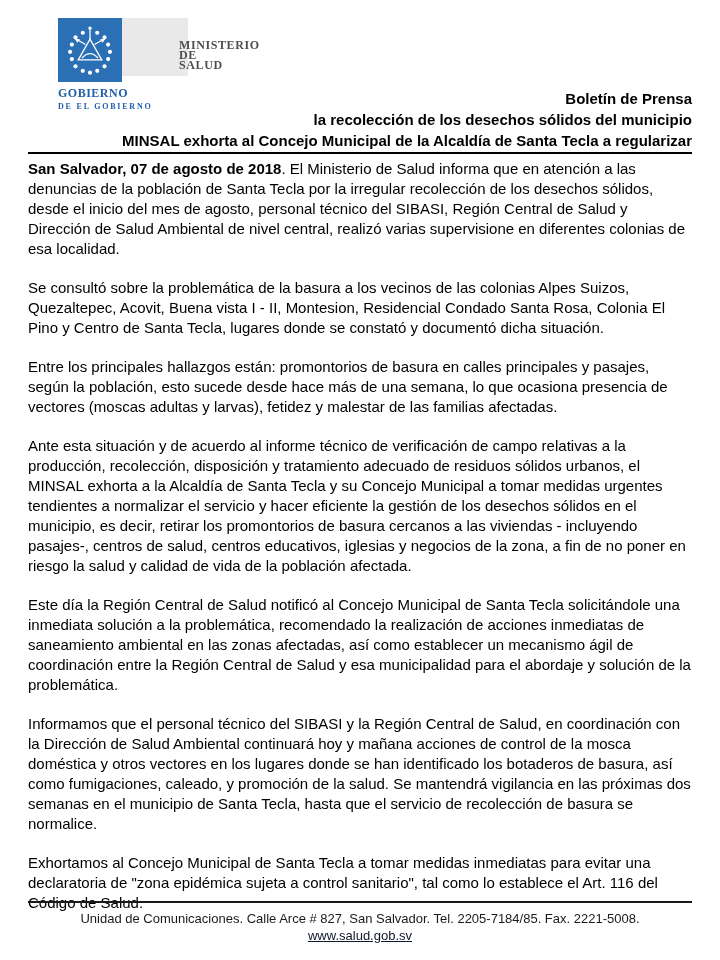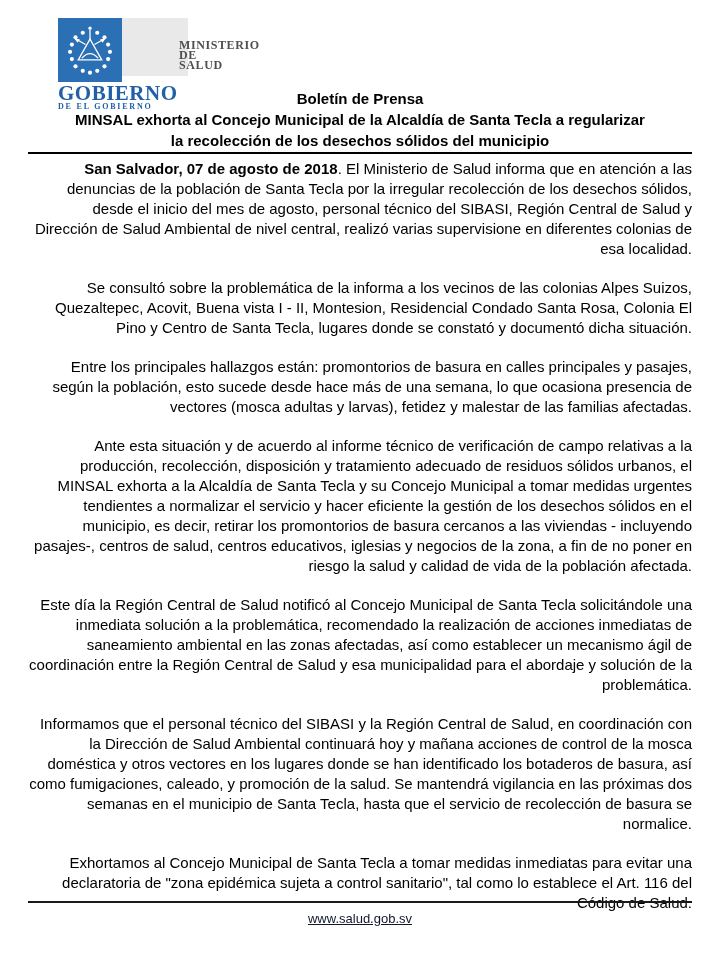--- a/index.html
+++ b/index.html
@@ -35,50 +35,50 @@
     font-size: 12px;
     line-height: 10px;
     letter-spacing: 0.6px;
     color: #4f4f4f;
     margin-left: 48px;
   }
   .gob {
     margin-top: 3px;
     font-family: "Liberation Serif", serif;
     font-weight: bold;
-    font-size: 21px;
+    font-size: 12px;
     line-height: 17px;
     letter-spacing: 0.5px;
     color: #2160a8;
   }
   .gob-sub {
     font-family: "Liberation Serif", serif;
     font-weight: bold;
     font-size: 8px;
     line-height: 10px;
     letter-spacing: 1.8px;
     color: #2160a8;
   }
   
   .titles {
     padding-top: 88px;
     margin: 0 28px;
-    text-align: center;
+    text-align: right;
     font-weight: bold;
     font-size: 15px;
     line-height: 21px;
     border-bottom: 2px solid #000000;
     padding-bottom: 1px;
   }
   
   .body-text {
     margin: 5px 28px 0 28px;
     font-size: 15px;
     line-height: 20px;
-    text-align: right;
+    text-align: left;
   }
   .body-text p { margin: 0 0 19px 0; }
   .dateline { font-weight: bold; }
   
   .footer {
     position: absolute;
     left: 28px; right: 28px;
     top: 901px;
     border-top: 2px solid #1a1a1a;
     padding-top: 7px;
@@ -138,31 +138,32 @@
         <div class="ministry-line">MINISTERIO</div>
         <div class="ministry-line">DE SALUD</div>
       </div>
     </div>
     <div class="gob">GOBIERNO</div>
     <div class="gob-sub">DE EL GOBIERNO</div>
   </div>
 
   <div class="titles">
     <div>Boletín de Prensa</div>
+    <div>la recolección de los desechos sólidos del municipio</div>
     <div>MINSAL exhorta al Concejo Municipal de la Alcaldía de Santa Tecla a regularizar</div>
-    <div>la recolección de los desechos sólidos del municipio</div>
   </div>
 
   <div class="body-text">
     <p><span class="dateline">San Salvador, 07 de agosto de 2018</span><span>. El Ministerio de Salud informa que en atención a las denuncias de la población de Santa Tecla por la irregular recolección de los desechos sólidos, desde el inicio del mes de agosto, personal técnico del SIBASI, Región Central de Salud y Dirección de Salud Ambiental de nivel central, realizó varias supervisione en diferentes colonias de esa localidad.</span></p>
-    <p>Se consultó sobre la problemática de la informa a los vecinos de las colonias Alpes Suizos, Quezaltepec, Acovit, Buena vista I - II, Montesion, Residencial Condado Santa Rosa, Colonia El Pino y Centro de Santa Tecla, lugares donde se constató y documentó dicha situación.</p>
-    <p>Entre los principales hallazgos están: promontorios de basura en calles principales y pasajes, según la población, esto sucede desde hace más de una semana, lo que ocasiona presencia de vectores (mosca adultas y larvas), fetidez y malestar de las familias afectadas.</p>
+    <p>Se consultó sobre la problemática de la basura a los vecinos de las colonias Alpes Suizos, Quezaltepec, Acovit, Buena vista I - II, Montesion, Residencial Condado Santa Rosa, Colonia El Pino y Centro de Santa Tecla, lugares donde se constató y documentó dicha situación.</p>
+    <p>Entre los principales hallazgos están: promontorios de basura en calles principales y pasajes, según la población, esto sucede desde hace más de una semana, lo que ocasiona presencia de vectores (moscas adultas y larvas), fetidez y malestar de las familias afectadas.</p>
     <p>Ante esta situación y de acuerdo al informe técnico de verificación de campo relativas a la producción, recolección, disposición y tratamiento adecuado de residuos sólidos urbanos, el MINSAL exhorta a la Alcaldía de Santa Tecla y su Concejo Municipal a tomar medidas urgentes tendientes a normalizar el servicio y hacer eficiente la gestión de los desechos sólidos en el municipio, es decir, retirar los promontorios de basura cercanos a las viviendas - incluyendo pasajes-, centros de salud, centros educativos, iglesias y negocios de la zona, a fin de no poner en riesgo la salud y calidad de vida de la población afectada.</p>
     <p>Este día la Región Central de Salud notificó al Concejo Municipal de Santa Tecla solicitándole una inmediata solución a la problemática, recomendado la realización de acciones inmediatas de saneamiento ambiental en las zonas afectadas, así como establecer un mecanismo ágil de coordinación entre la Región Central de Salud y esa municipalidad para el abordaje y solución de la problemática.</p>
     <p>Informamos que el personal técnico del SIBASI y la Región Central de Salud, en coordinación con la Dirección de Salud Ambiental continuará hoy y mañana acciones de control de la mosca doméstica y otros vectores en los lugares donde se han identificado los botaderos de basura, así como fumigaciones, caleado, y promoción de la salud. Se mantendrá vigilancia en las próximas dos semanas en el municipio de Santa Tecla, hasta que el servicio de recolección de basura se normalice.</p>
     <p>Exhortamos al Concejo Municipal de Santa Tecla a tomar medidas inmediatas para evitar una declaratoria de "zona epidémica sujeta a control sanitario", tal como lo establece el Art. 116 del Código de Salud.</p>
   </div>
 
   <div class="footer">
+    <div>Unidad de Comunicaciones. Calle Arce # 827, San Salvador. Tel. 2205-7184/85. Fax. 2221-5008.</div>
     <a class="site">www.salud.gob.sv</a>
   </div>
 
 </div>
 
 </body></html>

